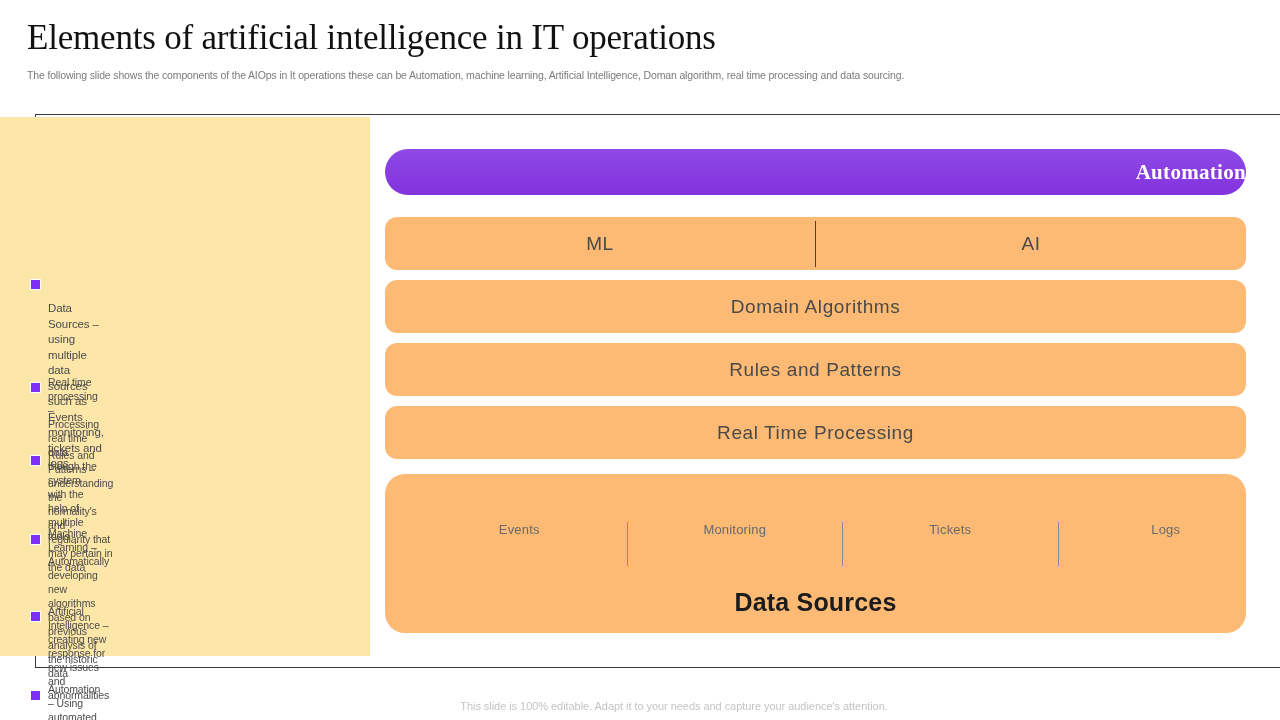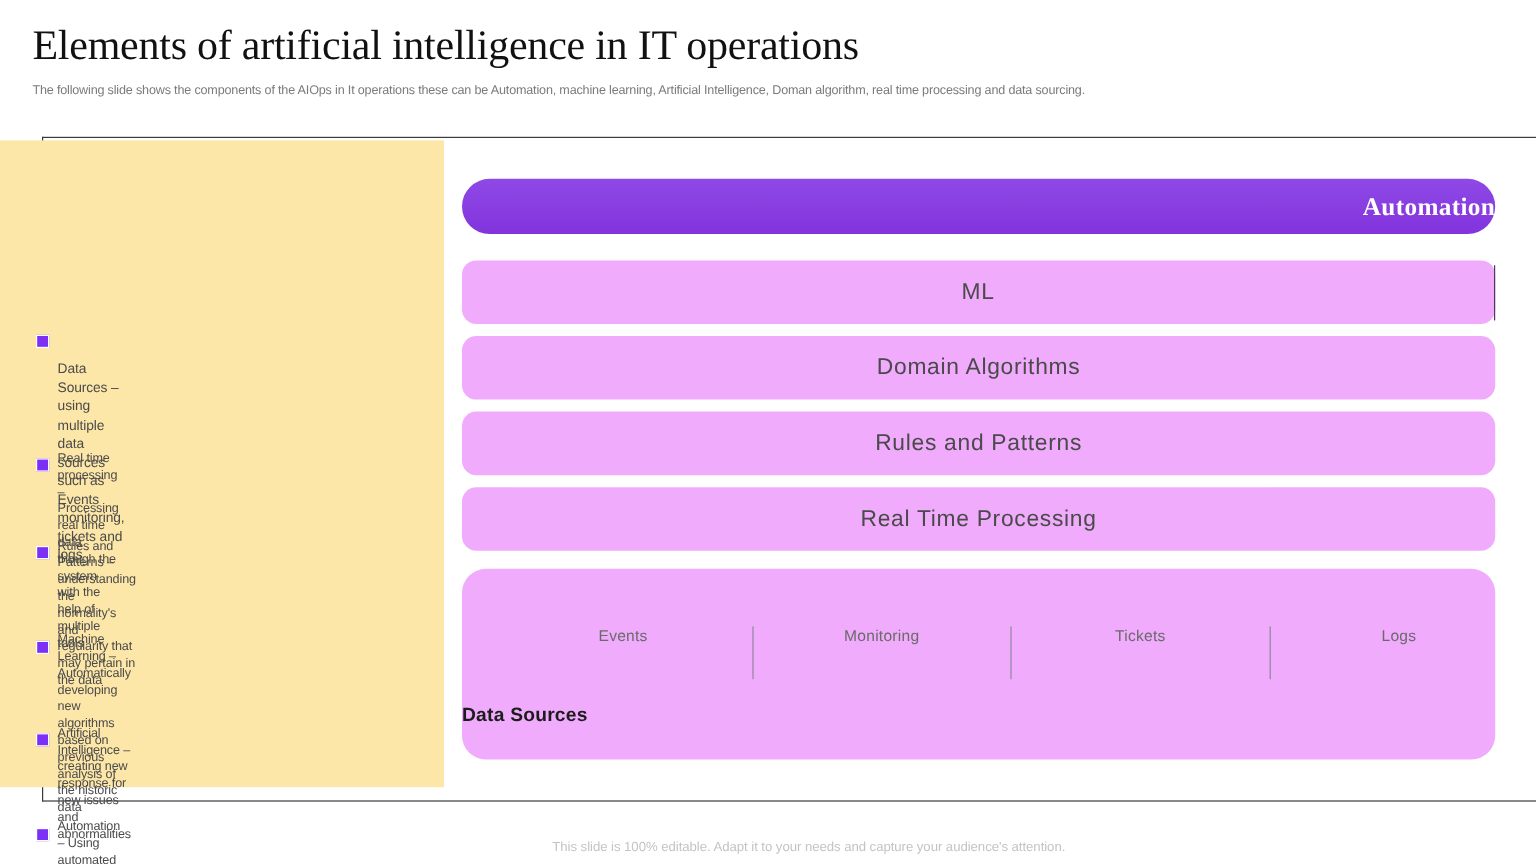--- a/index.html
+++ b/index.html
@@ -114,21 +114,21 @@
     left: 385px;
     top: 149px;
     width: 861px;
     height: 484px;
   }
   .bar {
     position: absolute;
     left: 0;
     width: 861px;
     box-sizing: border-box;
-    background: #f0abfc;
+    background: #fdba74;
     border-radius: 12px;
     display: flex;
     align-items: center;
     justify-content: center;
   }
   .bar-label {
     font-size: 19px;
     color: #4a4a4a;
     letter-spacing: 0.6px;
   }
@@ -199,22 +199,22 @@
     flex: 0 0 1px;
     width: 1px;
     height: 44px;
     background: #8d87a0;
   }
   .ds-title {
     position: absolute;
     left: 0;
     top: 114px;
     width: 861px;
-    text-align: left;
-    font-size: 16px;
+    text-align: center;
+    font-size: 25px;
     font-weight: 700;
     color: #1c1c1c;
     letter-spacing: 0.2px;
   }
 
   
   .slide-footer {
     position: absolute;
     left: 0;
     top: 700px;
@@ -278,20 +278,23 @@
 
   <div class="bar bar-automation">
     <span class="bar-label">Automation</span>
   </div>
 
   <div class="bar bar-split">
     <div class="split-cell">
       <span class="bar-label">ML</span>
     </div>
     <div class="split-divider"></div>
+    <div class="split-cell">
+      <span class="bar-label">AI</span>
+    </div>
   </div>
 
   <div class="bar bar-domain">
     <span class="bar-label">Domain Algorithms</span>
   </div>
 
   <div class="bar bar-rules">
     <span class="bar-label">Rules and Patterns</span>
   </div>
 

